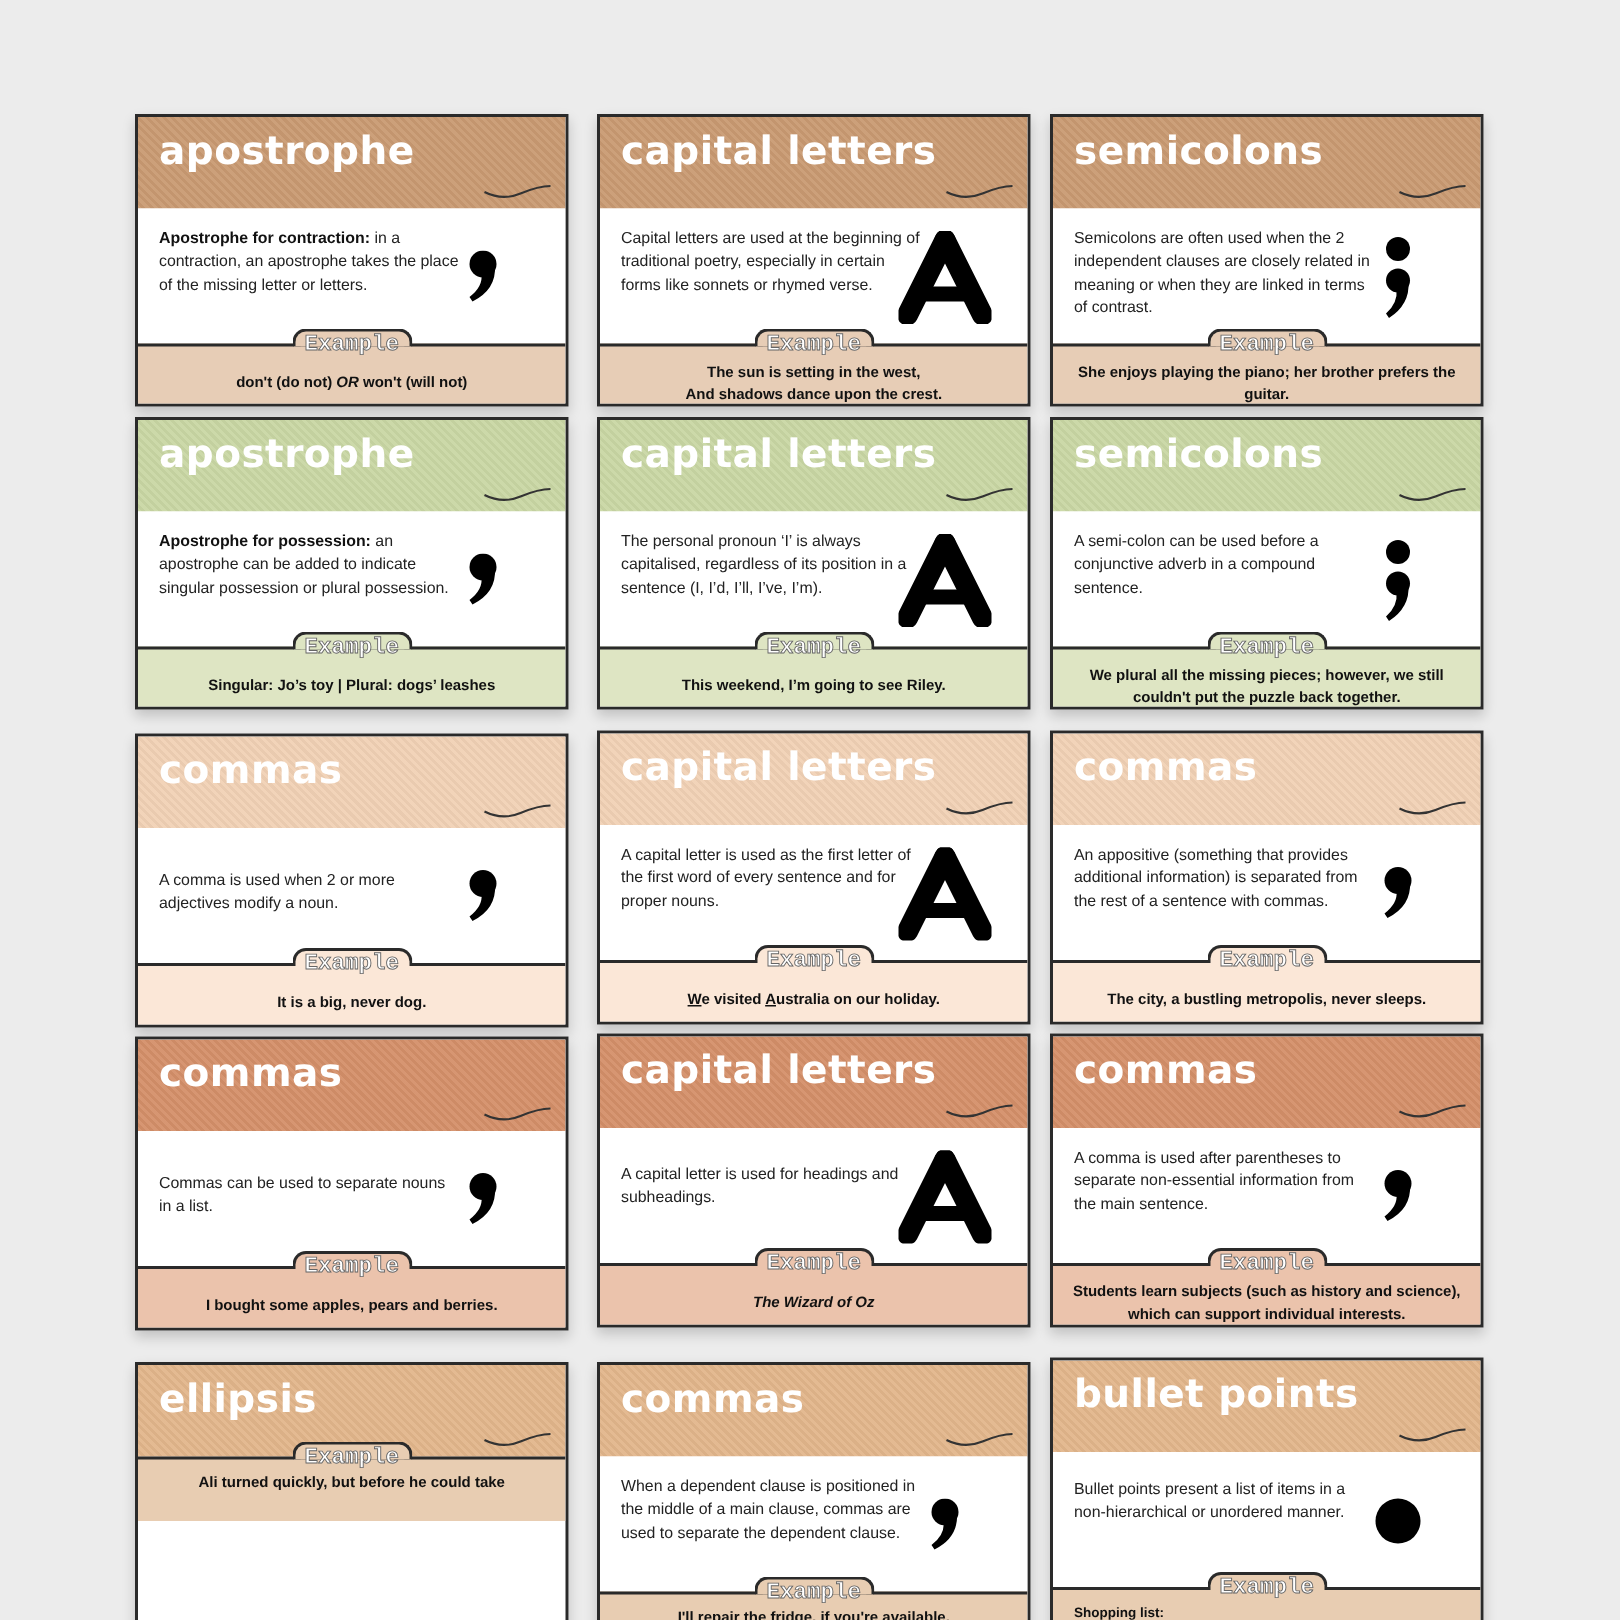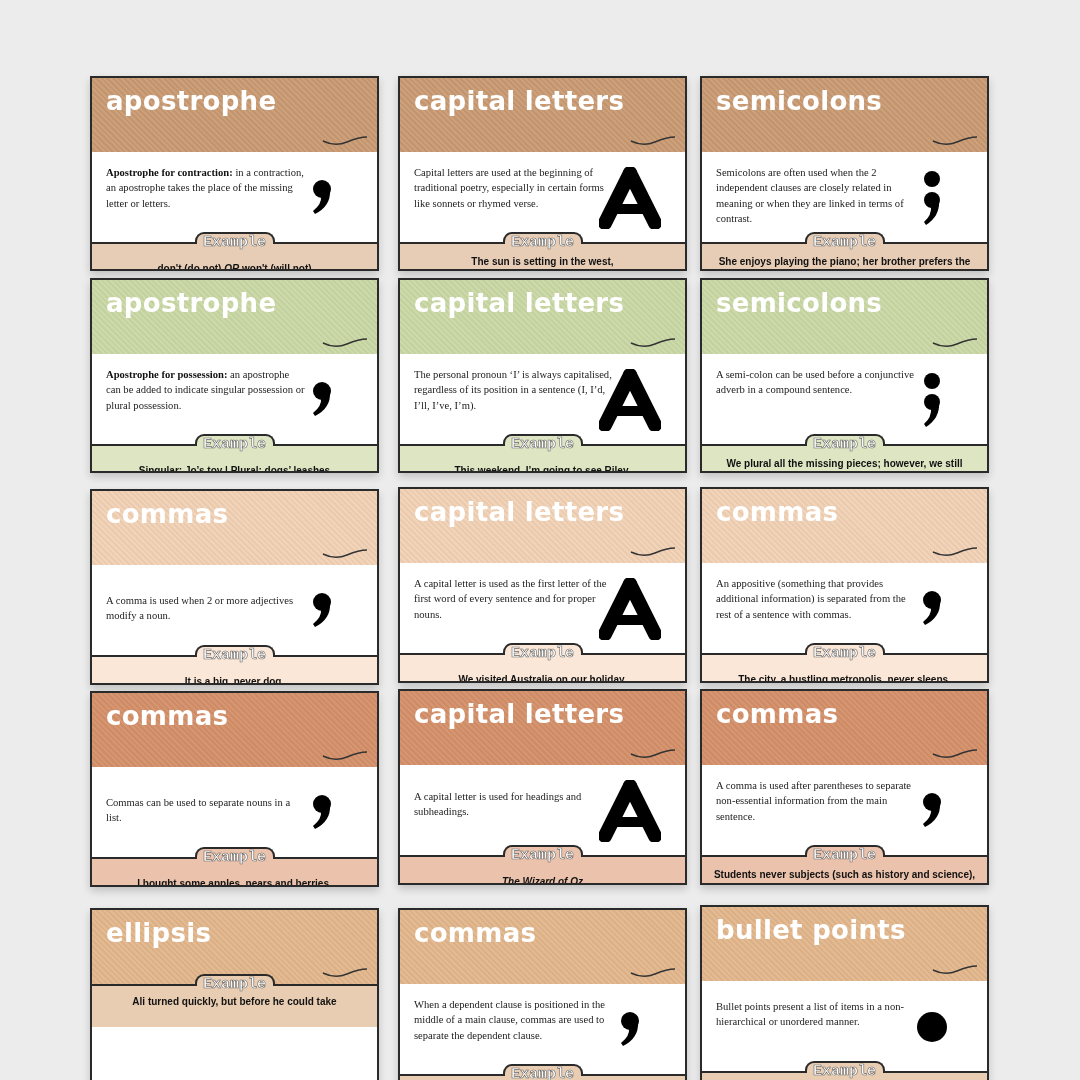--- a/index.html
+++ b/index.html
@@ -11,21 +11,21 @@
   }
   .card {
     position: absolute;
     width: 289px;
     background: #fff;
     border: 2px solid #2a2a2a;
     box-shadow: 0 4px 8px rgba(0,0,0,0.18);
     overflow: hidden;
   }
   .card .head {
-    height: 74px;
+    height: 61px;
     position: relative;
     background-image: repeating-linear-gradient(45deg, rgba(255,255,255,0.06) 0 2px, rgba(0,0,0,0.03) 2px 4px);
   }
   .card .title {
     position: absolute;
     left: 14px; top: 10px;
     color: #fff;
     font-family: "DejaVu Sans", sans-serif;
     font-weight: bold;
     font-size: 26px;
@@ -42,21 +42,21 @@
     height: 90px;
     background: #fff;
   }
   .card .desc {
     position: absolute;
     left: 14px; top: 13px;
     width: 200px;
     font-size: 10.6px;
     line-height: 15.3px;
     color: #222;
-    font-family: Liberation Serif, serif;
+    font-family: Liberation Sans, sans-serif;
   }
   .card .desc b { font-weight: bold; color: #111; }
   .card .symbol {
     position: absolute;
     right: 20px; top: 8px;
     width: 70px; height: 75px;
     display: flex; align-items: center; justify-content: center;
   }
   .card .foot {
     position: relative;
@@ -376,21 +376,21 @@
     <div class="symbol">
       <svg width="22" height="36" viewBox="0 0 22 36">
           <circle cx="11" cy="9" r="9" fill="#000"></circle>
           <path d="M19 10 Q20 26 4 34 L2 31 Q11 24 10 16 Z" fill="#000"></path>
         </svg>
     </div>
   </div>
   <div class="foot" style="background:#ebc3ac;">
     <div class="tab" style="background:#ebc3ac;"></div>
     <span class="tab-label">Example</span>
-    <div class="example small">Students never subjects (such as history and science), which can support individual interests.</div>
+    <div class="example small">Students learn subjects (such as history and science), which can support individual interests.</div>
   </div>
 </div>
 
 <div class="card" style="left:90px; top:908px; height:196px;">
   <div class="head" style="background-color:#e2b68b;">
     <span class="title">ellipsis</span>
     <svg class="wave" viewBox="0 0 48 12">
         <path d="M2 6 Q14 12 26 7 T46 2" stroke="#333" stroke-width="1.4" fill="none"></path>
       </svg>
   </div>

